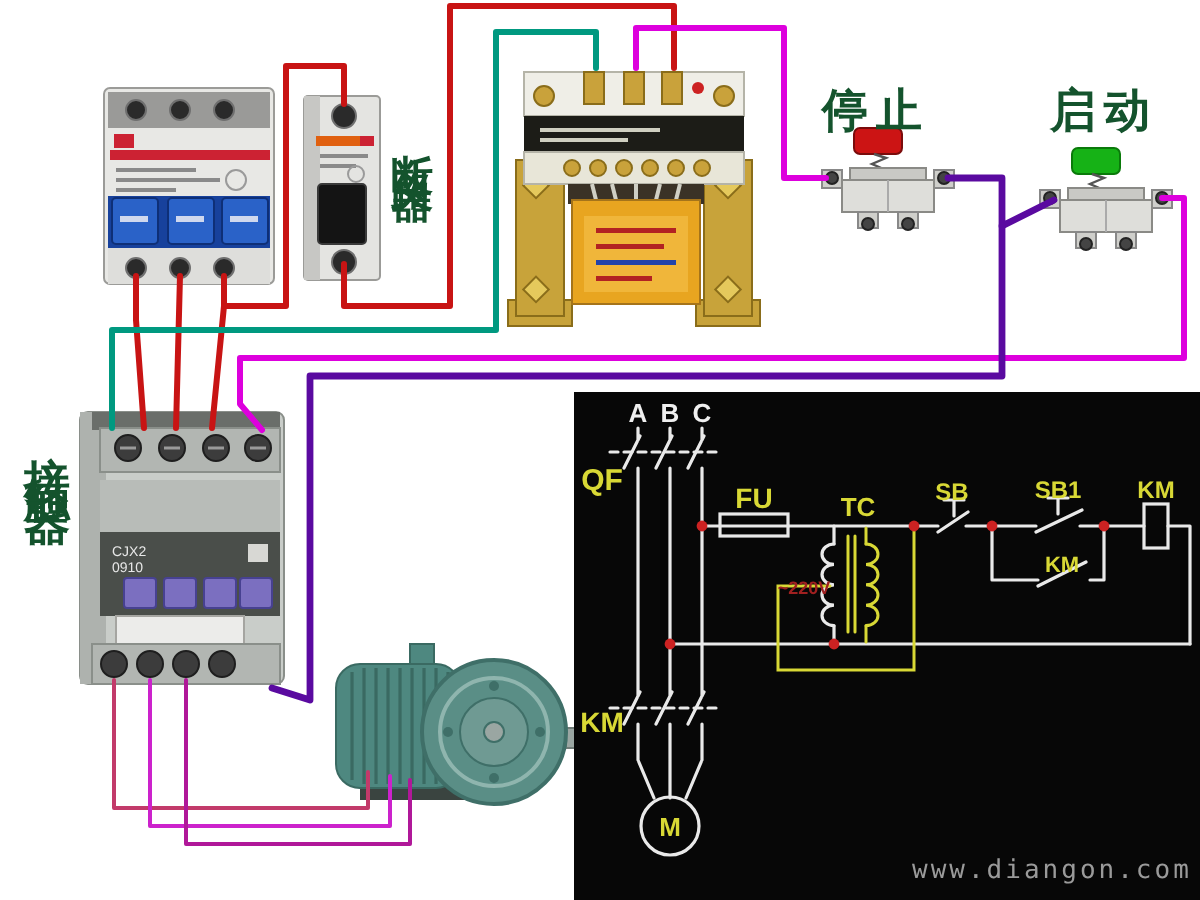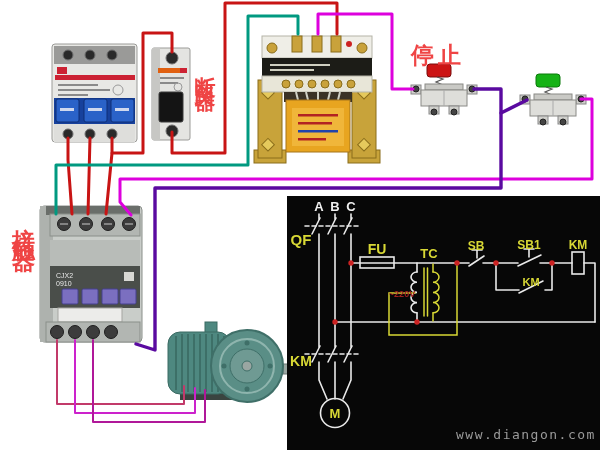--- a/index.html
+++ b/index.html
@@ -1,20 +1,20 @@
 <!DOCTYPE html>
 <html><head>
 <meta charset="utf-8">
 <style>
   html,body{margin:0;padding:0;}
   body{width:600px;height:450px;overflow:hidden;background:#fff;
        font-family:"Liberation Sans", sans-serif;}
   .stage{position:relative;width:600px;height:450px;background:#ffffff;}
   svg{position:absolute;left:0;top:0;}
-  .cn-label{position:absolute;color:#ef4444;font-weight:bold;
+  .cn-label{position:absolute;color:#14532d;font-weight:bold;
             font-family:"Liberation Sans", sans-serif;}
   .cn-vert{writing-mode:vertical-rl;text-orientation:upright;}
   .lbl-duanluqi{left:191px;top:60px;font-size:21px;letter-spacing:7px;}
   .lbl-jiechuqi{left:9px;top:210px;font-size:23px;letter-spacing:11px;}
   .lbl-stop{left:411px;top:40px;font-size:23px;letter-spacing:4px;}
   .lbl-start{left:525px;top:40px;font-size:23px;letter-spacing:4px;}
   text{font-family:"Liberation Sans", sans-serif;}
   .wm{font-family:"DejaVu Sans Mono", monospace;}
 </style>
 </head>
@@ -270,14 +270,15 @@
       <text x="402" y="297" font-size="9" fill="#a02020">~220V</text>
     </g>
 
     <text x="456" y="439" font-size="13" fill="#9a9a9a" letter-spacing="1.5" class="wm">www.diangon.com</text>
   </g>
 </svg>
 
 <div class="cn-label cn-vert lbl-duanluqi">断路器</div>
 <div class="cn-label cn-vert lbl-jiechuqi">接触器</div>
 <div class="cn-label lbl-stop">停止</div>
+<div class="cn-label lbl-start">启动</div>
 
 </div>
 
 </body></html>

